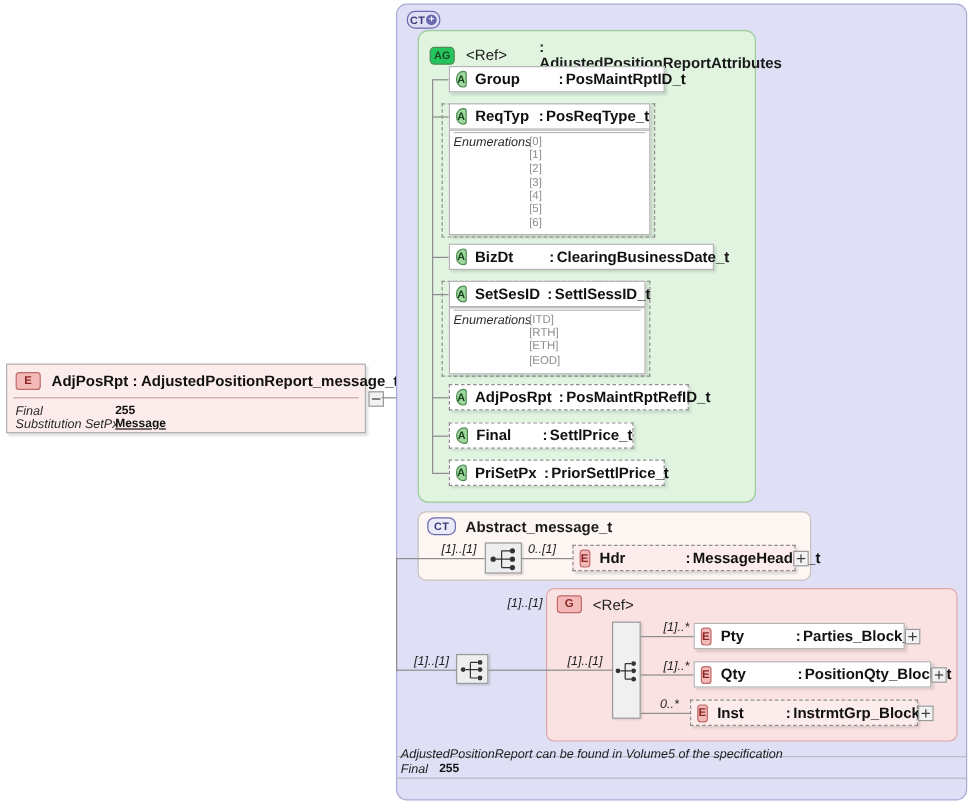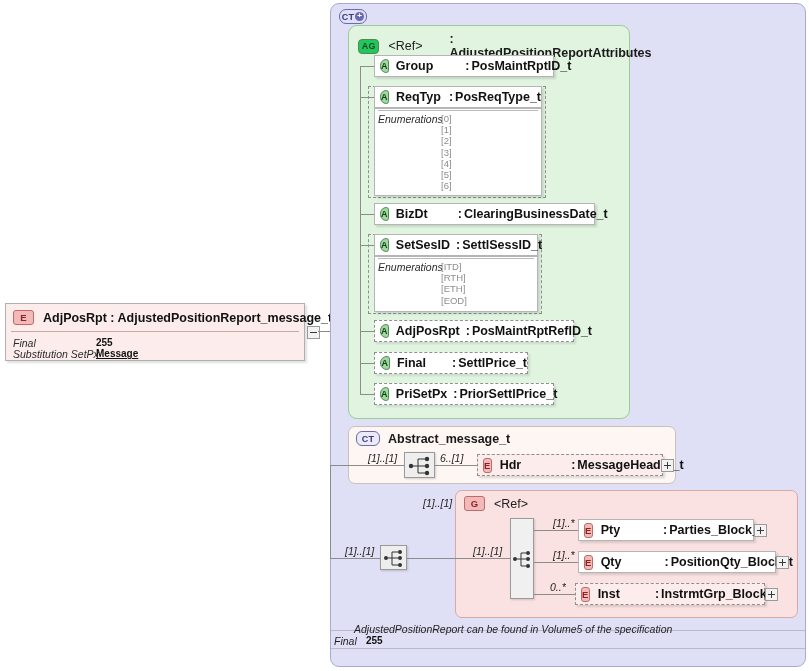--- a/index.html
+++ b/index.html
@@ -275,21 +275,21 @@
     <line x1="13" y1="6" x2="13" y2="20" stroke="#333" stroke-width="1"></line>
     <line x1="13" y1="6" x2="20" y2="6" stroke="#333" stroke-width="1"></line>
     <line x1="13" y1="13" x2="20" y2="13" stroke="#333" stroke-width="1"></line>
     <line x1="13" y1="20" x2="20" y2="20" stroke="#333" stroke-width="1"></line>
     <circle cx="22" cy="6" r="2.2" fill="#333"></circle>
     <circle cx="22" cy="13" r="2.2" fill="#333"></circle>
     <circle cx="22" cy="20" r="2.2" fill="#333"></circle>
   </svg>
 </div>
 <div class="ln-h" style="left:435px;top:465px;width:42px;"></div>
-<span class="card" style="left:440px;top:452px;">6..[1]</span>
+<span class="card" style="left:440px;top:452px;">0..[1]</span>
 
 <div class="abs el-box dashed" style="left:477px;top:454px;width:186px;height:22px;background:#fdecec;">
   <span class="badge badge-e">E</span>
   <span class="el-name">Hdr</span>
   <span class="attr-sep" style="margin-left:50px;">:</span>
   <span class="el-type">MessageHeader_t</span>
 </div>
 <div class="expander plus" style="left:661px;top:459px;"></div>
 
 <span class="card" style="left:423px;top:497px;">[1]..[1]</span>
@@ -362,13 +362,13 @@
   <span class="el-name">Inst</span>
   <span class="attr-sep" style="margin-left:35px;">:</span>
   <span class="el-type">InstrmtGrp_Block_t</span>
 </div>
 <div class="expander plus" style="left:765px;top:588px;"></div>
 
 <div class="ft-rule" style="left:331px;top:630px;width:474px;"></div>
 <span class="ft-key" style="left:334px;top:635px;">Final</span>
 <span class="ft-val" style="left:366px;top:635px;">255</span>
 <div class="ft-rule" style="left:331px;top:648px;width:474px;"></div>
-<span class="ft-note" style="left:334px;top:623px;margin-left:20px;">AdjustedPositionReport can be found in Volume5 of the specification</span>
+<span class="ft-note" style="left:334px;top:623px;">AdjustedPositionReport can be found in Volume5 of the specification</span>
 
 </body></html>

